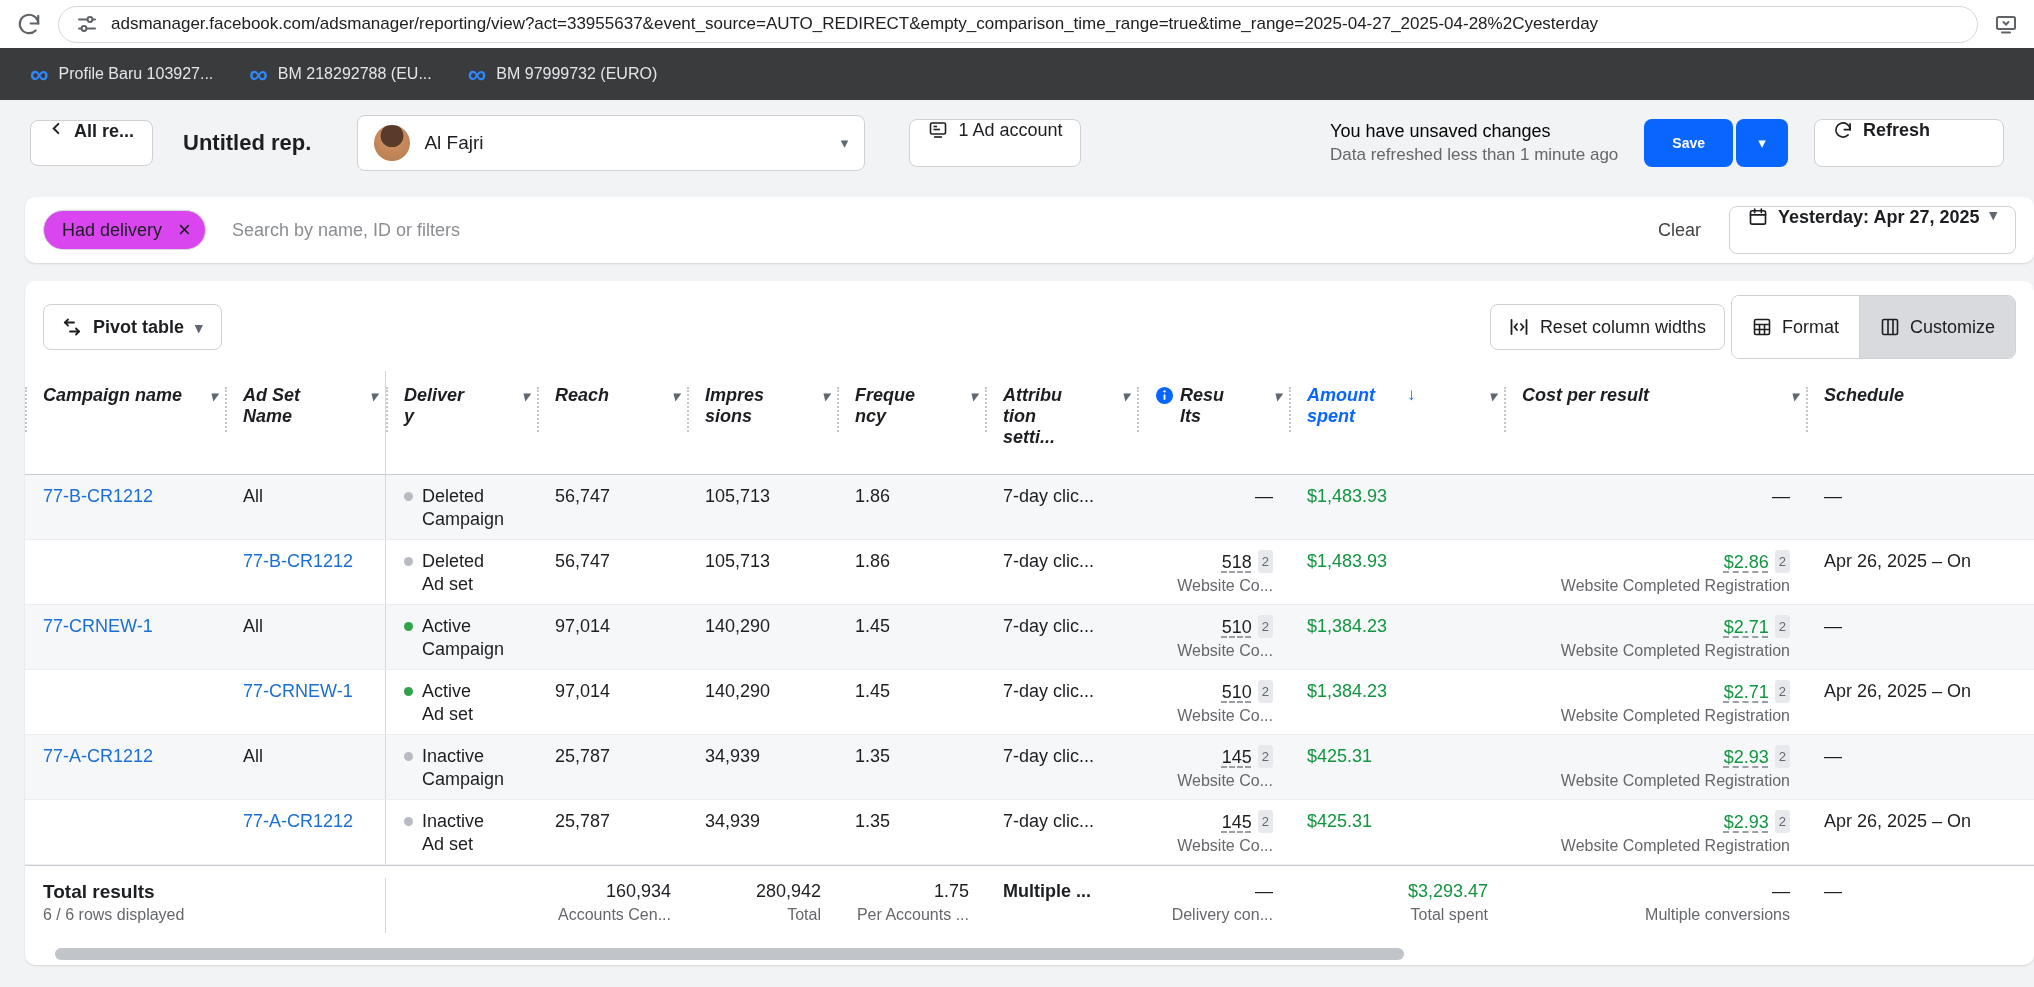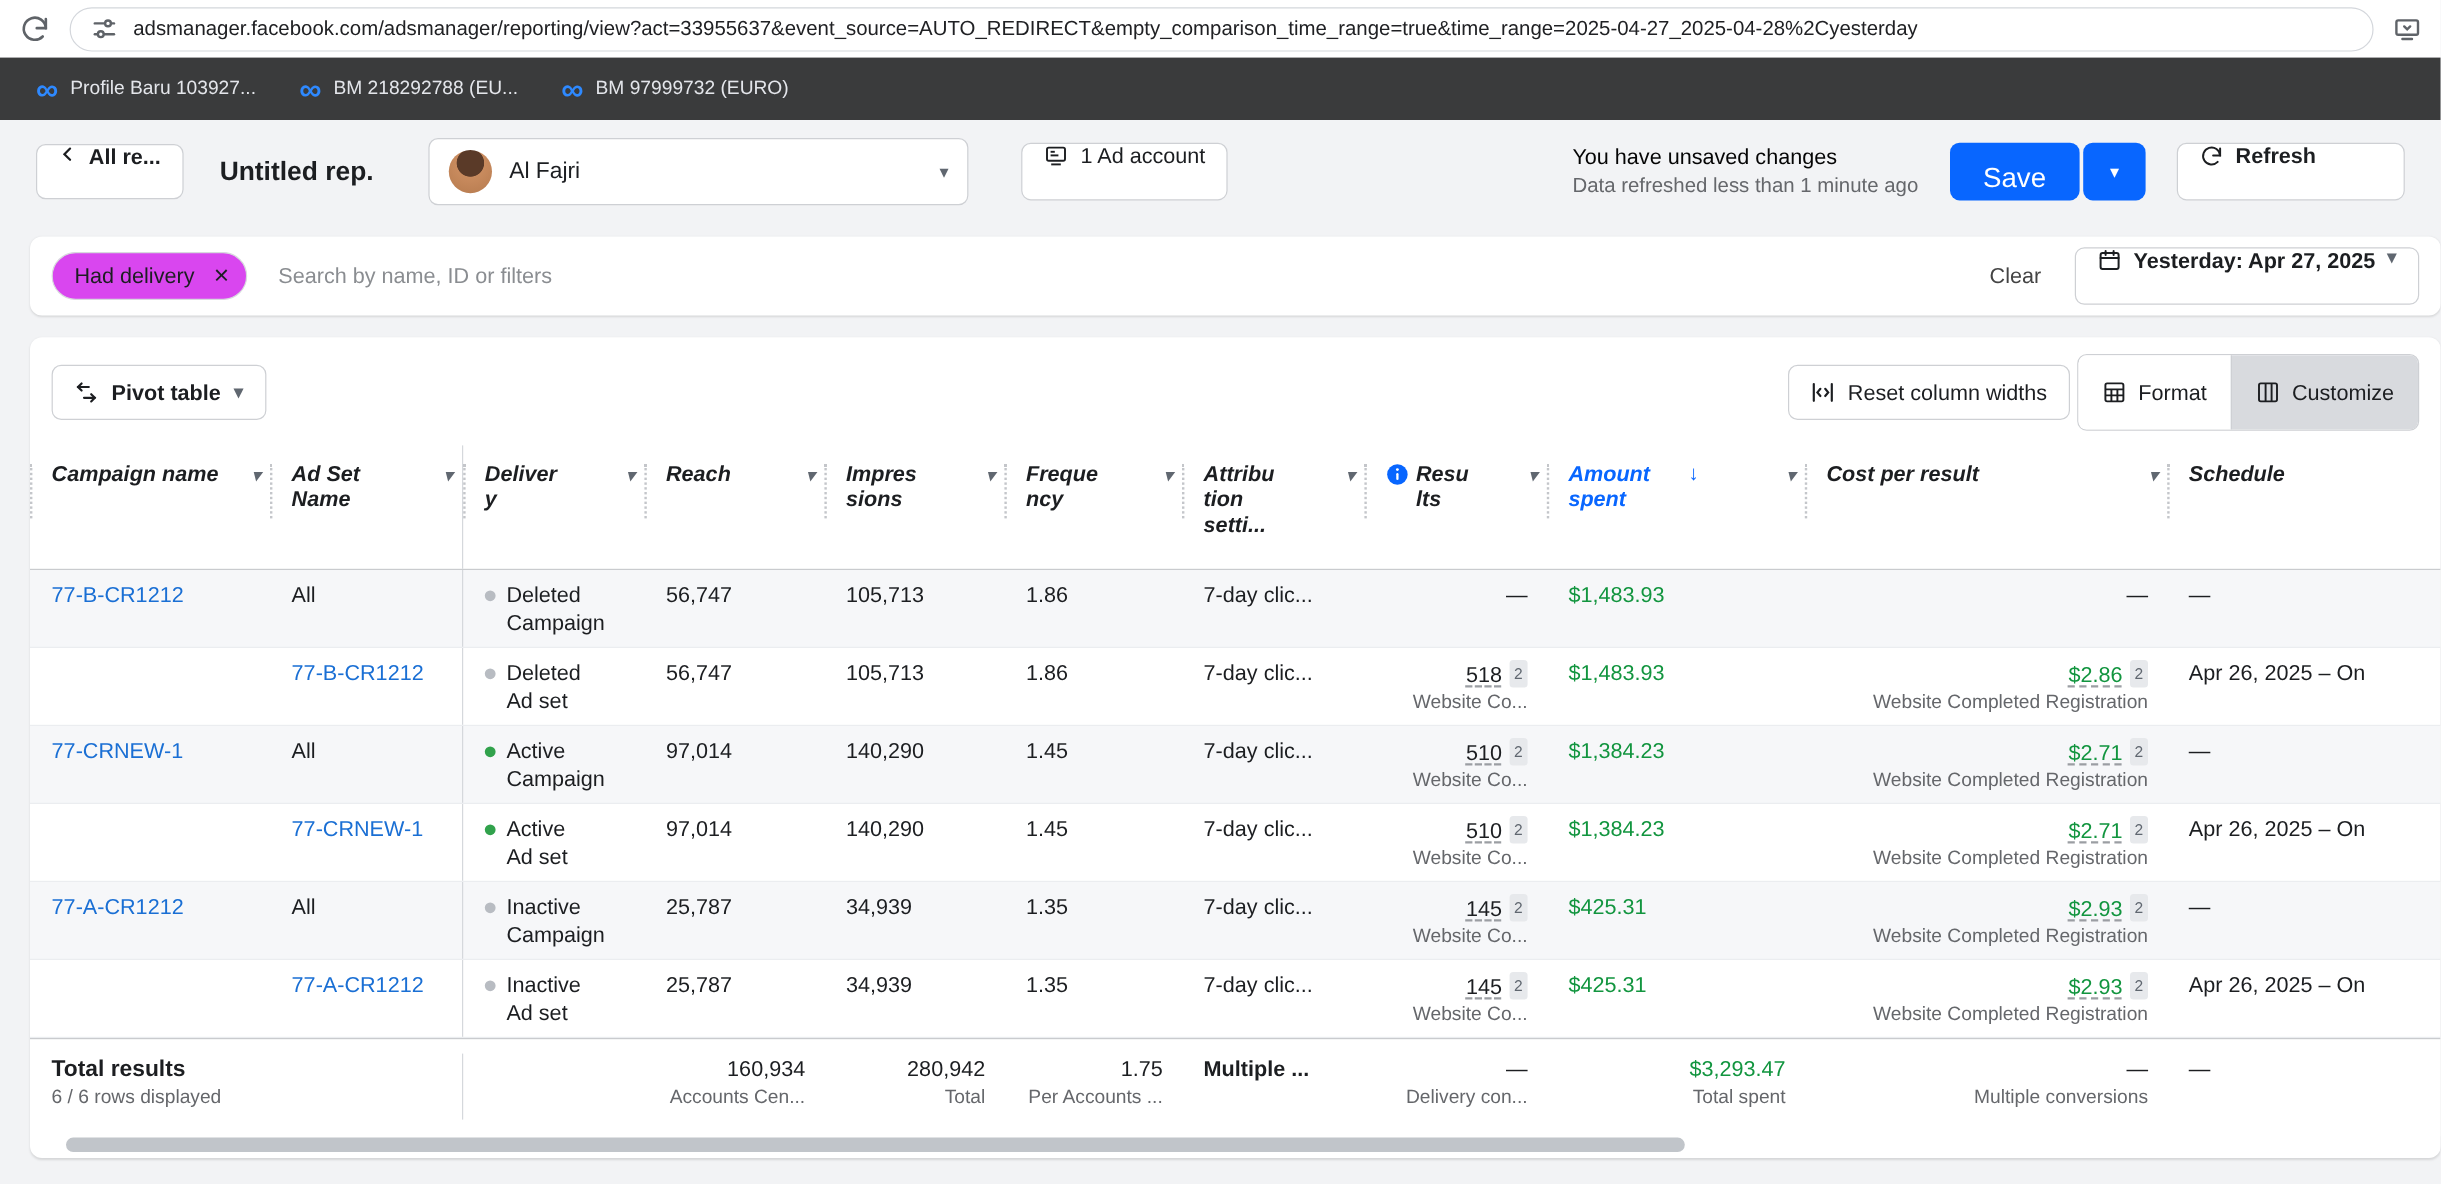--- a/index.html
+++ b/index.html
@@ -17,29 +17,29 @@
   .tab-strip{height:52px;background:#3a3b3c;display:flex;align-items:center;padding:0 12px;flex:0 0 auto;}
   .ws-tab{display:flex;align-items:center;gap:10px;padding:0 18px;height:100%;color:#e4e6eb;font-size:16px;cursor:pointer;white-space:nowrap;}
   .meta-logo{color:#2e89ff;font-size:26px;font-weight:bold;line-height:1;}
 
   
   .report-header{display:flex;align-items:center;padding:15px 30px 14px 30px;flex:0 0 auto;white-space:nowrap;}
   .report-header>*{flex:0 0 auto;}
   .btn{display:inline-flex;gap:10px;border:1px solid #ced0d4;background:#fff;border-radius:8px;font-size:18px;height:48px;padding:0 18px;cursor:pointer;font-family:inherit;color:#1c1e21;}
   .back-btn{font-weight:bold;margin-right:30px;height:46px;}
   .page-title{font-size:22px;font-weight:bold;margin-right:46px;}
-  .account-select{width:450px;height:56px;border:1px solid #ced0d4;border-radius:8px;background:#fff;display:flex;align-items:center;padding:0 16px;gap:14px;margin-right:44px;cursor:pointer;}
+  .account-select{width:508px;height:56px;border:1px solid #ced0d4;border-radius:8px;background:#fff;display:flex;align-items:center;padding:0 16px;gap:14px;margin-right:44px;cursor:pointer;}
   .avatar{width:36px;height:36px;border-radius:50%;background:radial-gradient(circle at 50% 30%,#5a3a28 36%,#c98b5e 38%,#b57a4e 100%);flex:0 0 auto;}
   .account-name{font-size:19px;}
   .select-caret{margin-left:auto;color:#606770;font-size:15px;}
   .caret-glyph{color:#606770;font-size:15px;line-height:1;}
   .status-block{margin-left:auto;margin-right:26px;text-align:left;line-height:1.35;}
   .status-line1{font-size:18px;color:#050505;}
   .status-line2{font-size:17px;color:#65676b;}
-  .save-btn{background:#0866ff;border:none;color:#fff;font-weight:normal;font-size:23px;height:48px;padding:16px 28px;border-radius:8px;cursor:pointer;font-family:inherit;}
+  .save-btn{background:#0866ff;border:none;color:#fff;font-weight:bold;font-size:14px;height:48px;padding:16px 28px;border-radius:8px;cursor:pointer;font-family:inherit;}
   .save-caret-btn{background:#0866ff;border:none;color:#fff;height:48px;width:52px;border-radius:8px;margin-left:3px;cursor:pointer;font-size:15px;}
   .refresh-btn{margin-left:26px;font-weight:bold;width:190px;}
 
   
   .filter-card{margin:12px 0 0 25px;width:2009px;background:#fff;border-radius:10px;height:66px;display:flex;align-items:center;padding:0 18px;box-shadow:0 1px 2px rgba(0,0,0,.12);flex:0 0 auto;}
   .filter-chip{display:inline-flex;align-items:center;gap:16px;background:#d946ef;border:1px solid #d8dade;border-radius:20px;height:40px;padding:0 14px 0 18px;font-size:18px;cursor:pointer;}
   .chip-close{font-size:22px;color:#1c1e21;cursor:pointer;line-height:1;}
   .search-input{border:none;outline:none;flex:1;font-size:18px;margin-left:26px;font-family:inherit;color:#1c1e21;min-width:0;background:transparent;}
   .search-input::placeholder{color:#8a8d91;}
   .clear-link{font-size:18px;color:#444;margin:0 28px 0 10px;cursor:pointer;}

